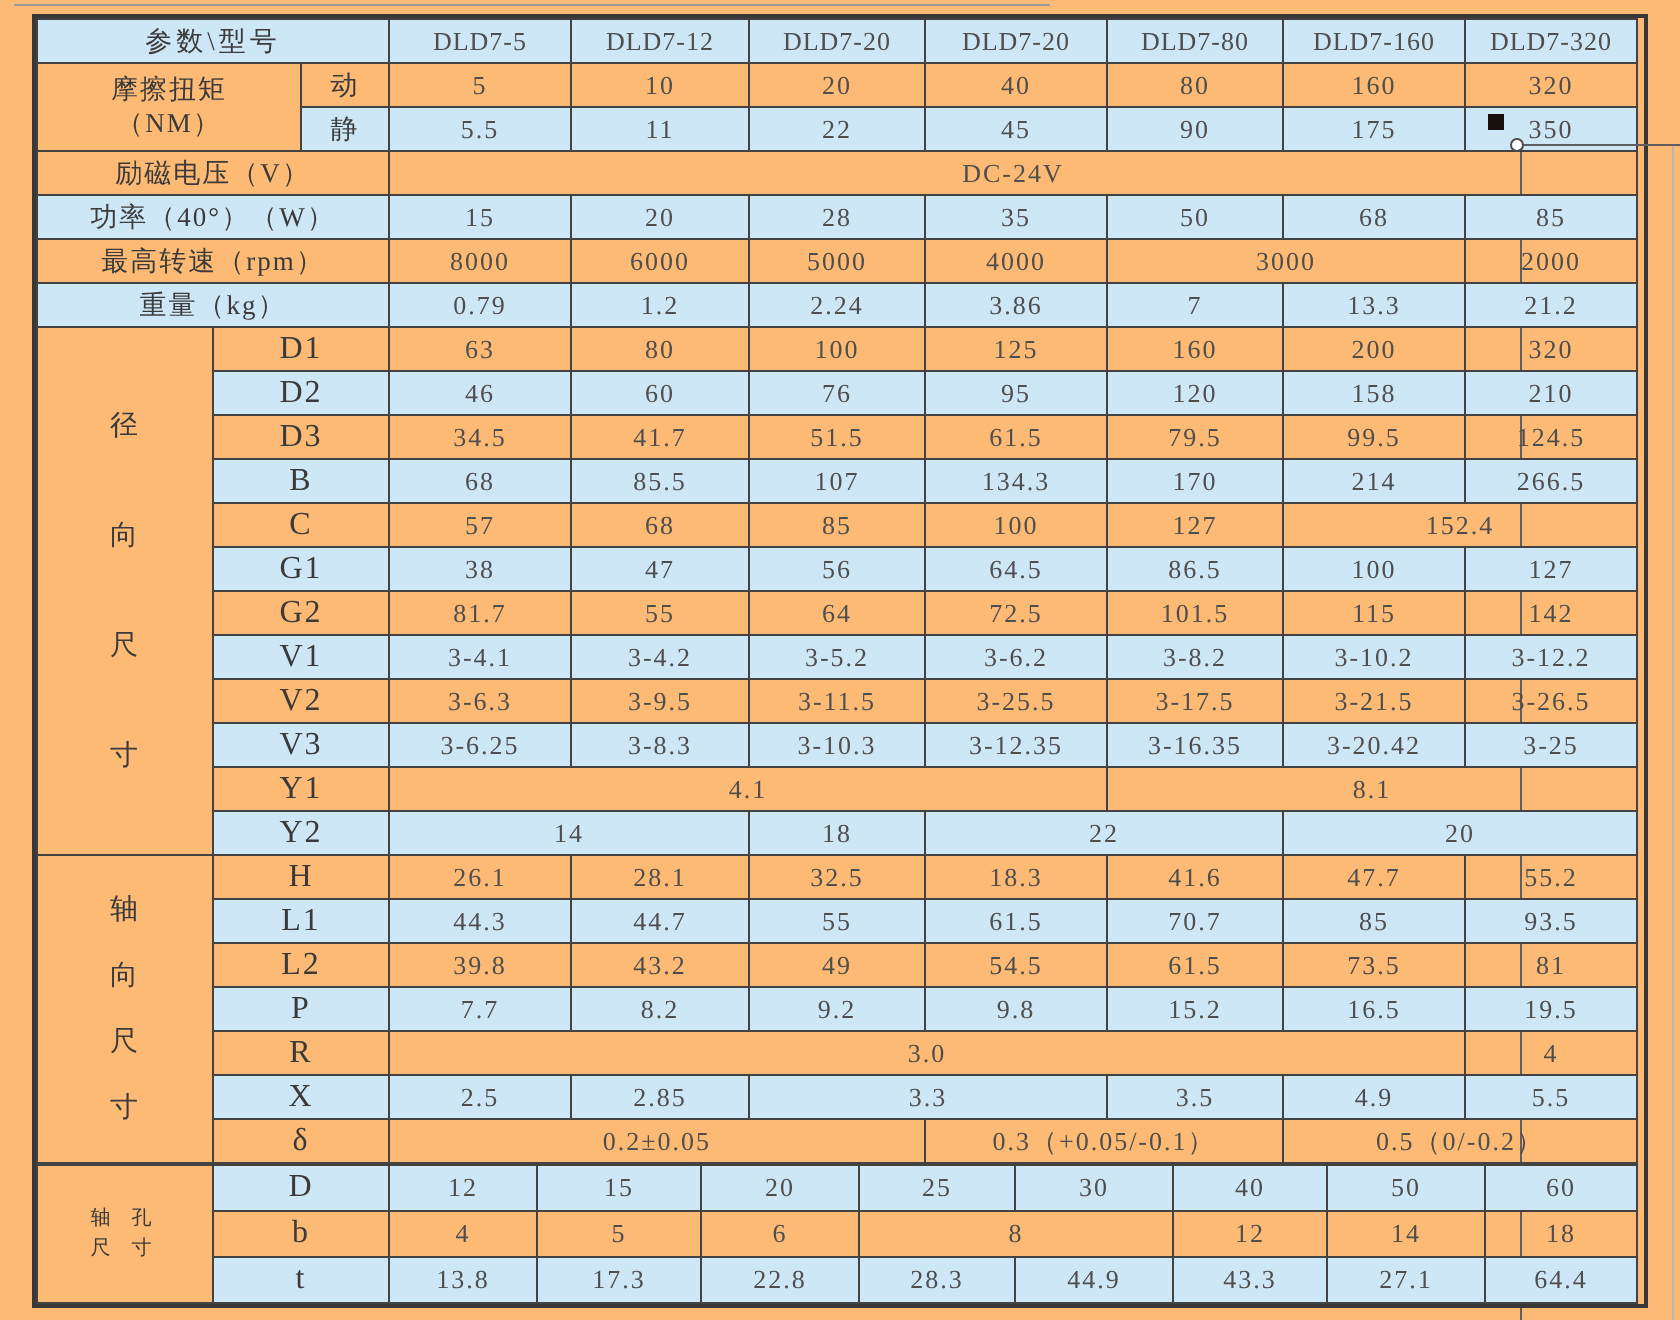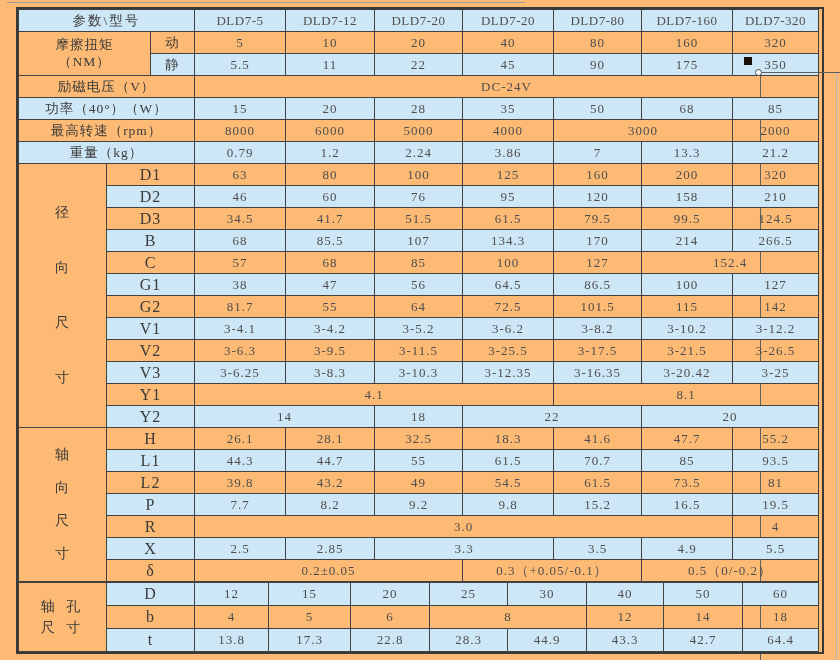--- a/index.html
+++ b/index.html
@@ -18,21 +18,21 @@
   td.lbl, td.sub{font-size:16px;color:var(--lbl);letter-spacing:1px;}
   td.lbl{font-size:13.5px;}
   td.corner{letter-spacing:2px;}
   td.mdl{letter-spacing:0.5px;}
   tr.b > td.sec, td.sec, tr.b > td.sec2, td.sec2{background:transparent;color:var(--lbl);}
   .vstack{display:flex;flex-direction:column;justify-content:space-evenly;align-items:center;width:100%;
           font-size:14px;color:var(--lbl);}
   .h12{height:256px;}
   .h7{height:146px;}
   .two-line div{line-height:1.25;}
-  .bore-lbl div{line-height:1.5;font-size:14px;color:var(--lbl);letter-spacing:4px;}
+  .bore-lbl div{line-height:1.5;font-size:10px;color:var(--lbl);letter-spacing:4px;}
   
   .top-line{position:absolute;left:7px;top:2px;width:518px;height:1px;background:#9a9a9a;}
   .stray-v{position:absolute;left:760px;top:73px;width:1px;height:587px;background:#5f5f5f;z-index:-1;}
   .edge-v{position:absolute;left:836px;top:72px;width:1px;height:588px;background:#b7b7b7;z-index:-1;}
   .stray-h{position:absolute;left:756px;top:72px;width:84px;height:1px;background:#5f5f5f;z-index:1;}
   .marker-sq{position:absolute;left:744px;top:57px;width:8px;height:8px;background:var(--mk);z-index:2;}
   .marker-dot{position:absolute;left:755px;top:69px;width:5px;height:5px;background:#fff;border:1px solid #4a4a4a;border-radius:50%;z-index:2;}
 </style>
 </head>
 <body>
@@ -354,21 +354,21 @@
       <td>18</td>
     </tr>
     <tr class="b">
       <td class="sub">t</td>
       <td>13.8</td>
       <td>17.3</td>
       <td>22.8</td>
       <td>28.3</td>
       <td>44.9</td>
       <td>43.3</td>
-      <td>42.7</td>
+      <td>27.1</td>
       <td>64.4</td>
     </tr>
   </tbody>
       </table>
   </div>
 
   <div class="stray-h"></div>
   <div class="marker-sq"></div>
   <div class="marker-dot"></div>
 </div>

